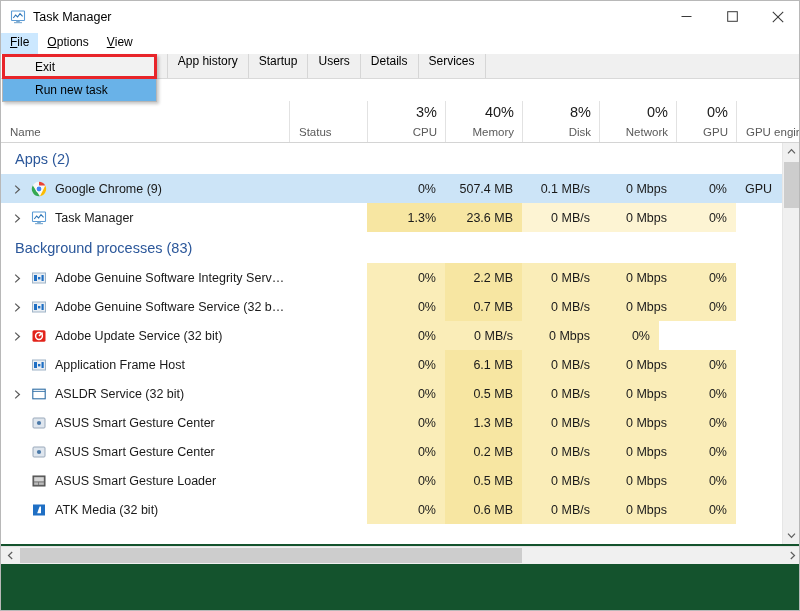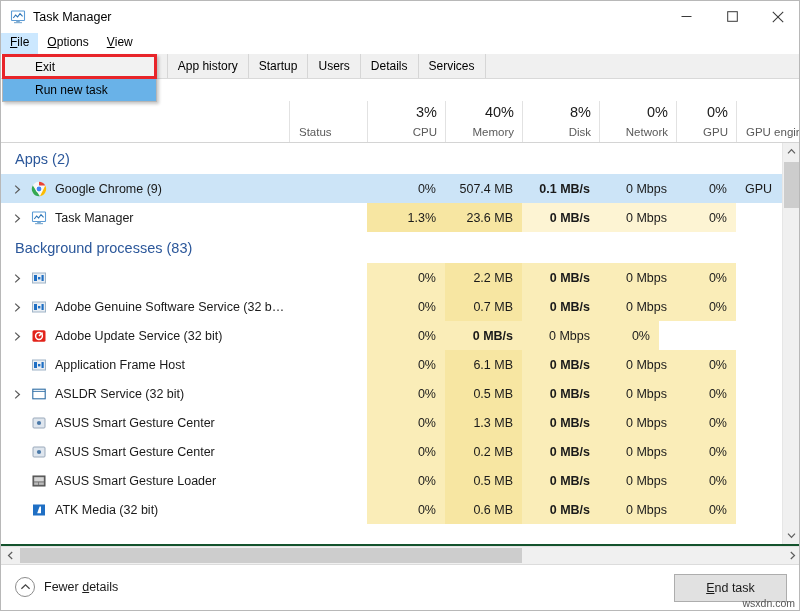--- a/index.html
+++ b/index.html
@@ -51,21 +51,21 @@
 
   
   .tabbar {
     position: absolute; left: 0; top: 53px; width: 800px; height: 25px;
     background: #f0f0f0;
     border-bottom: 1px solid #d9d9d9;
     display: flex; align-items: stretch;
     font-size: 12px; color: #000000;
   }
   .tab {
-    display: flex; align-items: center; padding: 0 10px;
+    display: flex; padding: 0 10px;
     border-right: 1px solid #d6d6d6;
     white-space: nowrap; background: #f0f0f0;
   }
   .tab.active { background: #ffffff; border-bottom: 1px solid #ffffff; }
   .tabbar-fill { flex: 1; background: #f0f0f0; border-bottom: none; }
 
   
   .sortstrip {
     position: absolute; left: 0; top: 78px; width: 800px; height: 22px;
     background: #ffffff;
@@ -127,21 +127,21 @@
     margin-left: 8px; font-size: 12.5px; color: #1a1a1a;
     white-space: nowrap; overflow: hidden;
   }
   .cell-status { width: 78px; flex: 0 0 78px; background: #ffffff; }
   .cell {
     display: flex; align-items: center; justify-content: flex-end;
     font-size: 12.5px; color: #1a1a1a; padding-right: 9px; white-space: nowrap;
   }
   .c-cpu { width: 78px; flex: 0 0 78px; }
   .c-mem { width: 77px; flex: 0 0 77px; }
-  .c-disk { width: 77px; flex: 0 0 77px; font-weight: bold; }
+  .c-disk { width: 77px; flex: 0 0 77px; }
   .c-net { width: 77px; flex: 0 0 77px; }
   .c-gpu { width: 60px; flex: 0 0 60px; }
   .c-gpueng {
     width: 58px; flex: 0 0 58px; justify-content: flex-start;
     padding-left: 9px; padding-right: 0;
   }
 
   
   .vscroll {
     position: absolute; right: 0; top: 142px; width: 17px; height: 401px;
@@ -293,20 +293,23 @@
 
   <div class="sortstrip">
     <span class="sortmark">
       <svg width="14" height="10" viewBox="0 0 14 10">
         <polyline points="2,7 7,2.3 12,7" fill="none" stroke="#909090" stroke-width="1.3"></polyline>
       </svg>
     </span>
   </div>
 
   <div class="colhead">
+    <div class="col first" style="left:0; width:288px;">
+      <span class="nm left">Name</span>
+    </div>
     <div class="col" style="left:288px; width:78px;">
       <span class="nm left">Status</span>
     </div>
     <div class="col" style="left:366px; width:78px;">
       <span class="pct">3%</span>
       <span class="nm">CPU</span>
     </div>
     <div class="col" style="left:444px; width:77px;">
       <span class="pct">40%</span>
       <span class="nm">Memory</span>
@@ -400,20 +403,21 @@
           </svg>
         </span>
         <span class="pic">
           <svg width="16" height="16" viewBox="0 0 16 16">
             <rect x="1.5" y="3" width="13" height="10" fill="#e9eef3" stroke="#9fb4c7" stroke-width="1"></rect>
             <rect x="3" y="5" width="3" height="6" fill="#1f6fc4"></rect>
             <rect x="7" y="7" width="2.4" height="2.4" fill="#1f6fc4"></rect>
             <rect x="10.5" y="5" width="2.2" height="6" fill="#1f6fc4"></rect>
           </svg>
         </span>
+        <span class="pname">Adobe Genuine Software Integrity Serv…</span>
       </div>
       <div class="cell-status cell"></div>
       <div class="cell c-cpu" style="background:#faedb8">0%</div>
       <div class="cell c-mem" style="background:#f7e6a2">2.2 MB</div>
       <div class="cell c-disk" style="background:#faedb8">0 MB/s</div>
       <div class="cell c-net" style="background:#faedb8">0 Mbps</div>
       <div class="cell c-gpu" style="background:#faedb8">0%</div>
       <div class="cell c-gpueng"></div>
     </div>
 
@@ -638,34 +642,20 @@
       </svg>
     </div>
     <div class="hthumb"></div>
     <div class="hsbtn right">
       <svg width="7" height="9" viewBox="0 0 7 9">
         <polyline points="1.8,1 5.5,4.5 1.8,8" fill="none" stroke="#5d5d5d" stroke-width="1.2"></polyline>
       </svg>
     </div>
   </div>
 
-  <div class="bottombar">
-    <div class="fewer">
-      <span class="fewer-circ">
-        <svg width="11" height="8" viewBox="0 0 11 8">
-          <polyline points="1.4,5.8 5.5,1.9 9.6,5.8" fill="none" stroke="#444444" stroke-width="1.25"></polyline>
-        </svg>
-      </span>
-      <span class="fewer-lbl"><span>Fewer </span><span class="acc">d</span><span>etails</span></span>
-    </div>
-    <div class="endtask">
-      <span><span class="acc">E</span><span>nd task</span></span>
-    </div>
-    <div class="watermark">wsxdn.com</div>
-  </div>
 
   <div class="menu-popup">
     <div class="menu-popup-item">
       <span>Exit</span>
     </div>
     <div class="menu-popup-item hl">
       <span>Run new task</span>
     </div>
   </div>
   <div class="redbox"></div>

